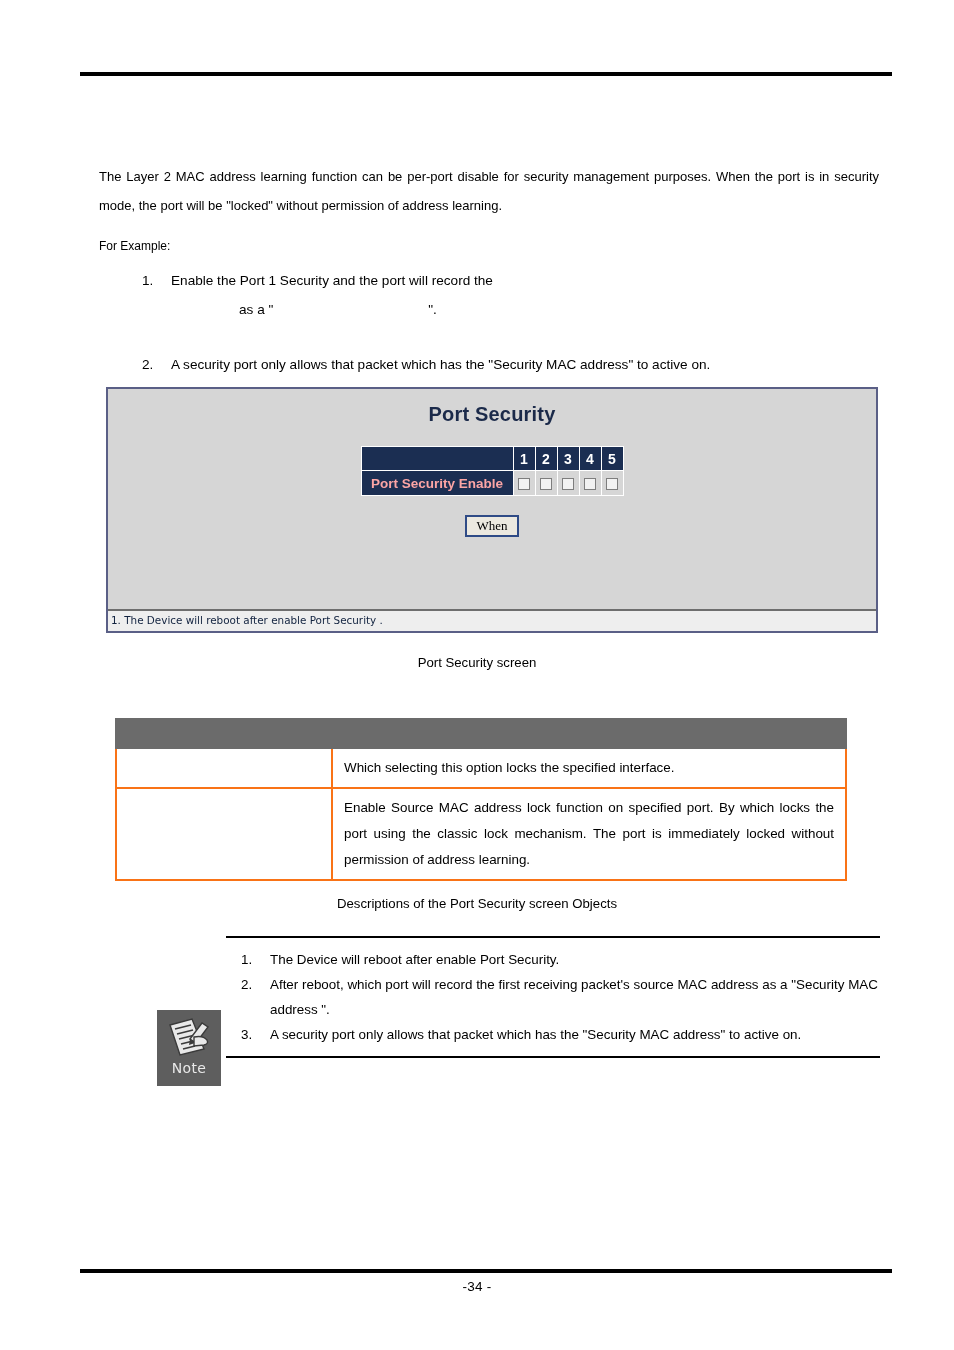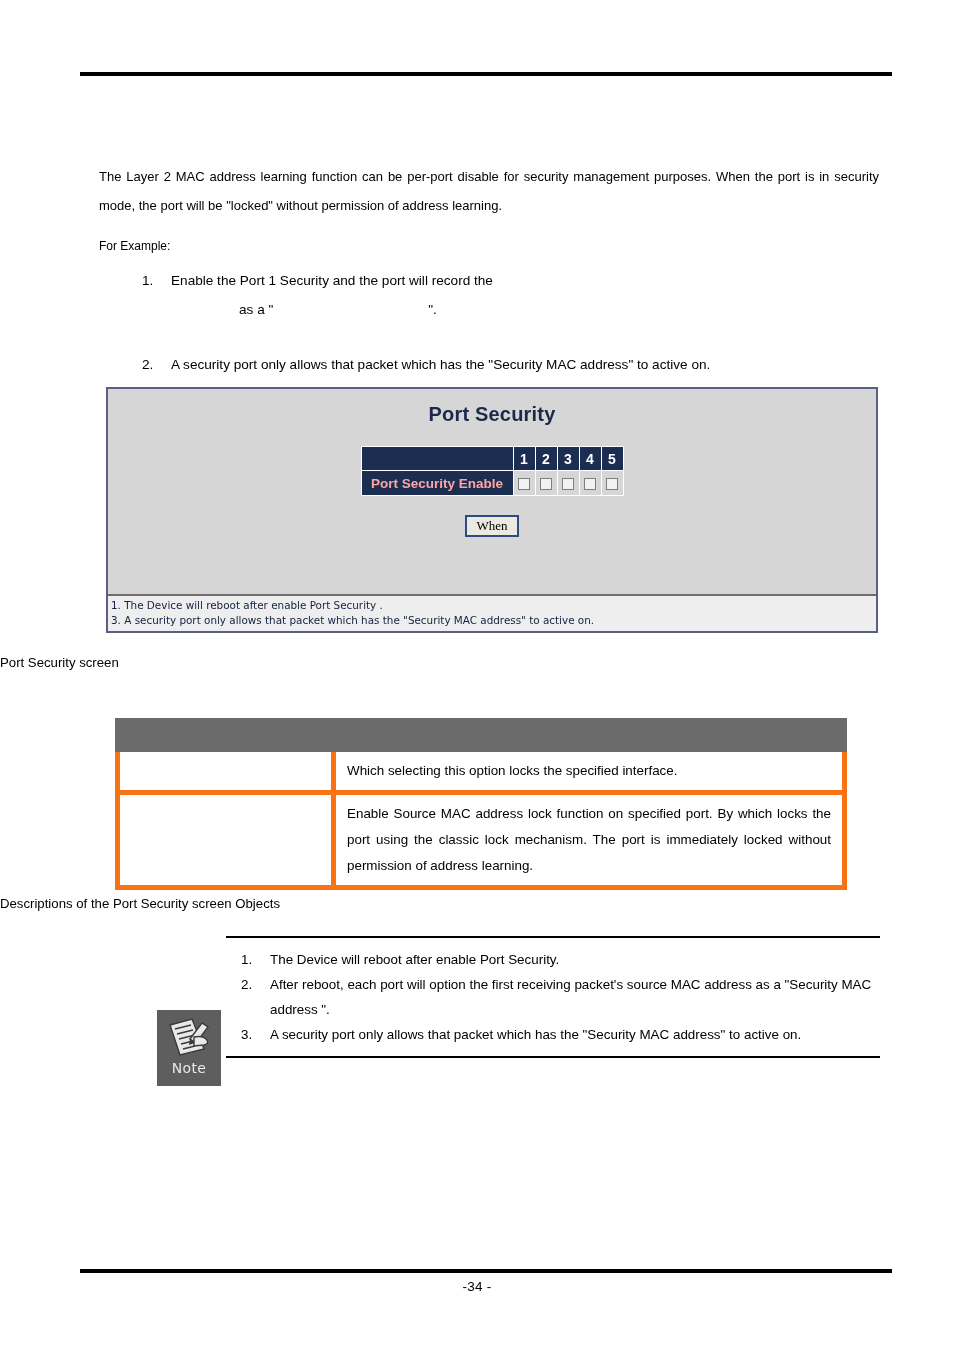--- a/index.html
+++ b/index.html
@@ -167,36 +167,37 @@
     line-height: 15.2px;
     color: #11223f;
     white-space: nowrap;
     overflow: hidden;
   }
 
   .caption {
     position: absolute;
     width: 954px;
     left: 0;
+    text-align: center;
     font-size: 13.2px;
   }
   .caption-screen { top: 655px; }
   .caption-table  { top: 896px; }
 
   
   table.desc-table {
     position: absolute;
     left: 115px; top: 718px;
     width: 732px;
     border-collapse: collapse;
     font-size: 13.4px;
     line-height: 26px;
   }
   table.desc-table td {
-    border: 5px solid #f97316;
+    border: 2px solid #f97316;
     vertical-align: middle;
   }
   table.desc-table tr.hdr td {
     background: #6b6b6b;
     height: 29px;
     border-color: #6b6b6b;
     color: #ffffff;
   }
   .desc-col-1 { width: 216px; padding: 6px 9px; }
   .desc-col-2 { padding: 6px 11px; text-align: justify; }
@@ -280,21 +281,20 @@
     </tbody>
       </table>
   </div>
 
   <div class="apply-wrap">
     <button class="apply-button">When</button>
   </div>
 
   <div class="screen-note">
     <div>1. The Device will reboot after enable Port Security .</div>
-    <div>3. A security port only allows that packet which has the "Security MAC address" to active on.</div>
   </div>
 </div>
 
 <div class="caption caption-screen">Port Security screen</div>
 
 <table class="desc-table">
   <tbody>
       <tr class="hdr">
     <td class="desc-col-1"></td>
     <td class="desc-col-2"></td>
@@ -324,20 +324,20 @@
     <path d="M24 24 L23 30 L29 28 Z" fill="#3a3a3a"></path>
     <path d="M28 22 q9 -2 13 3 q2 4 -3 5 l-10 1 Z" fill="#e8e8e8" stroke="#3a3a3a" stroke-width="1.4"></path>
   </svg>
   <span class="note-icon-label">Note</span>
 </div>
 
 <div class="note-block">
   <div class="note-rule-top"></div>
   <ol class="note-list">
     <li>The Device will reboot after enable Port Security.</li>
-    <li>After reboot, each port will option the first receiving packet's source MAC address as a "Security MAC address ".</li>
+    <li>After reboot, which port will record the first receiving packet's source MAC address as a "Security MAC address ".</li>
     <li>A security port only allows that packet which has the "Security MAC address" to active on.</li>
   </ol>
   <div class="note-rule-bottom"></div>
 </div>
 
 <div class="page-bottom-rule"></div>
 <div class="page-number">-34 -</div>
 
 </body></html>

